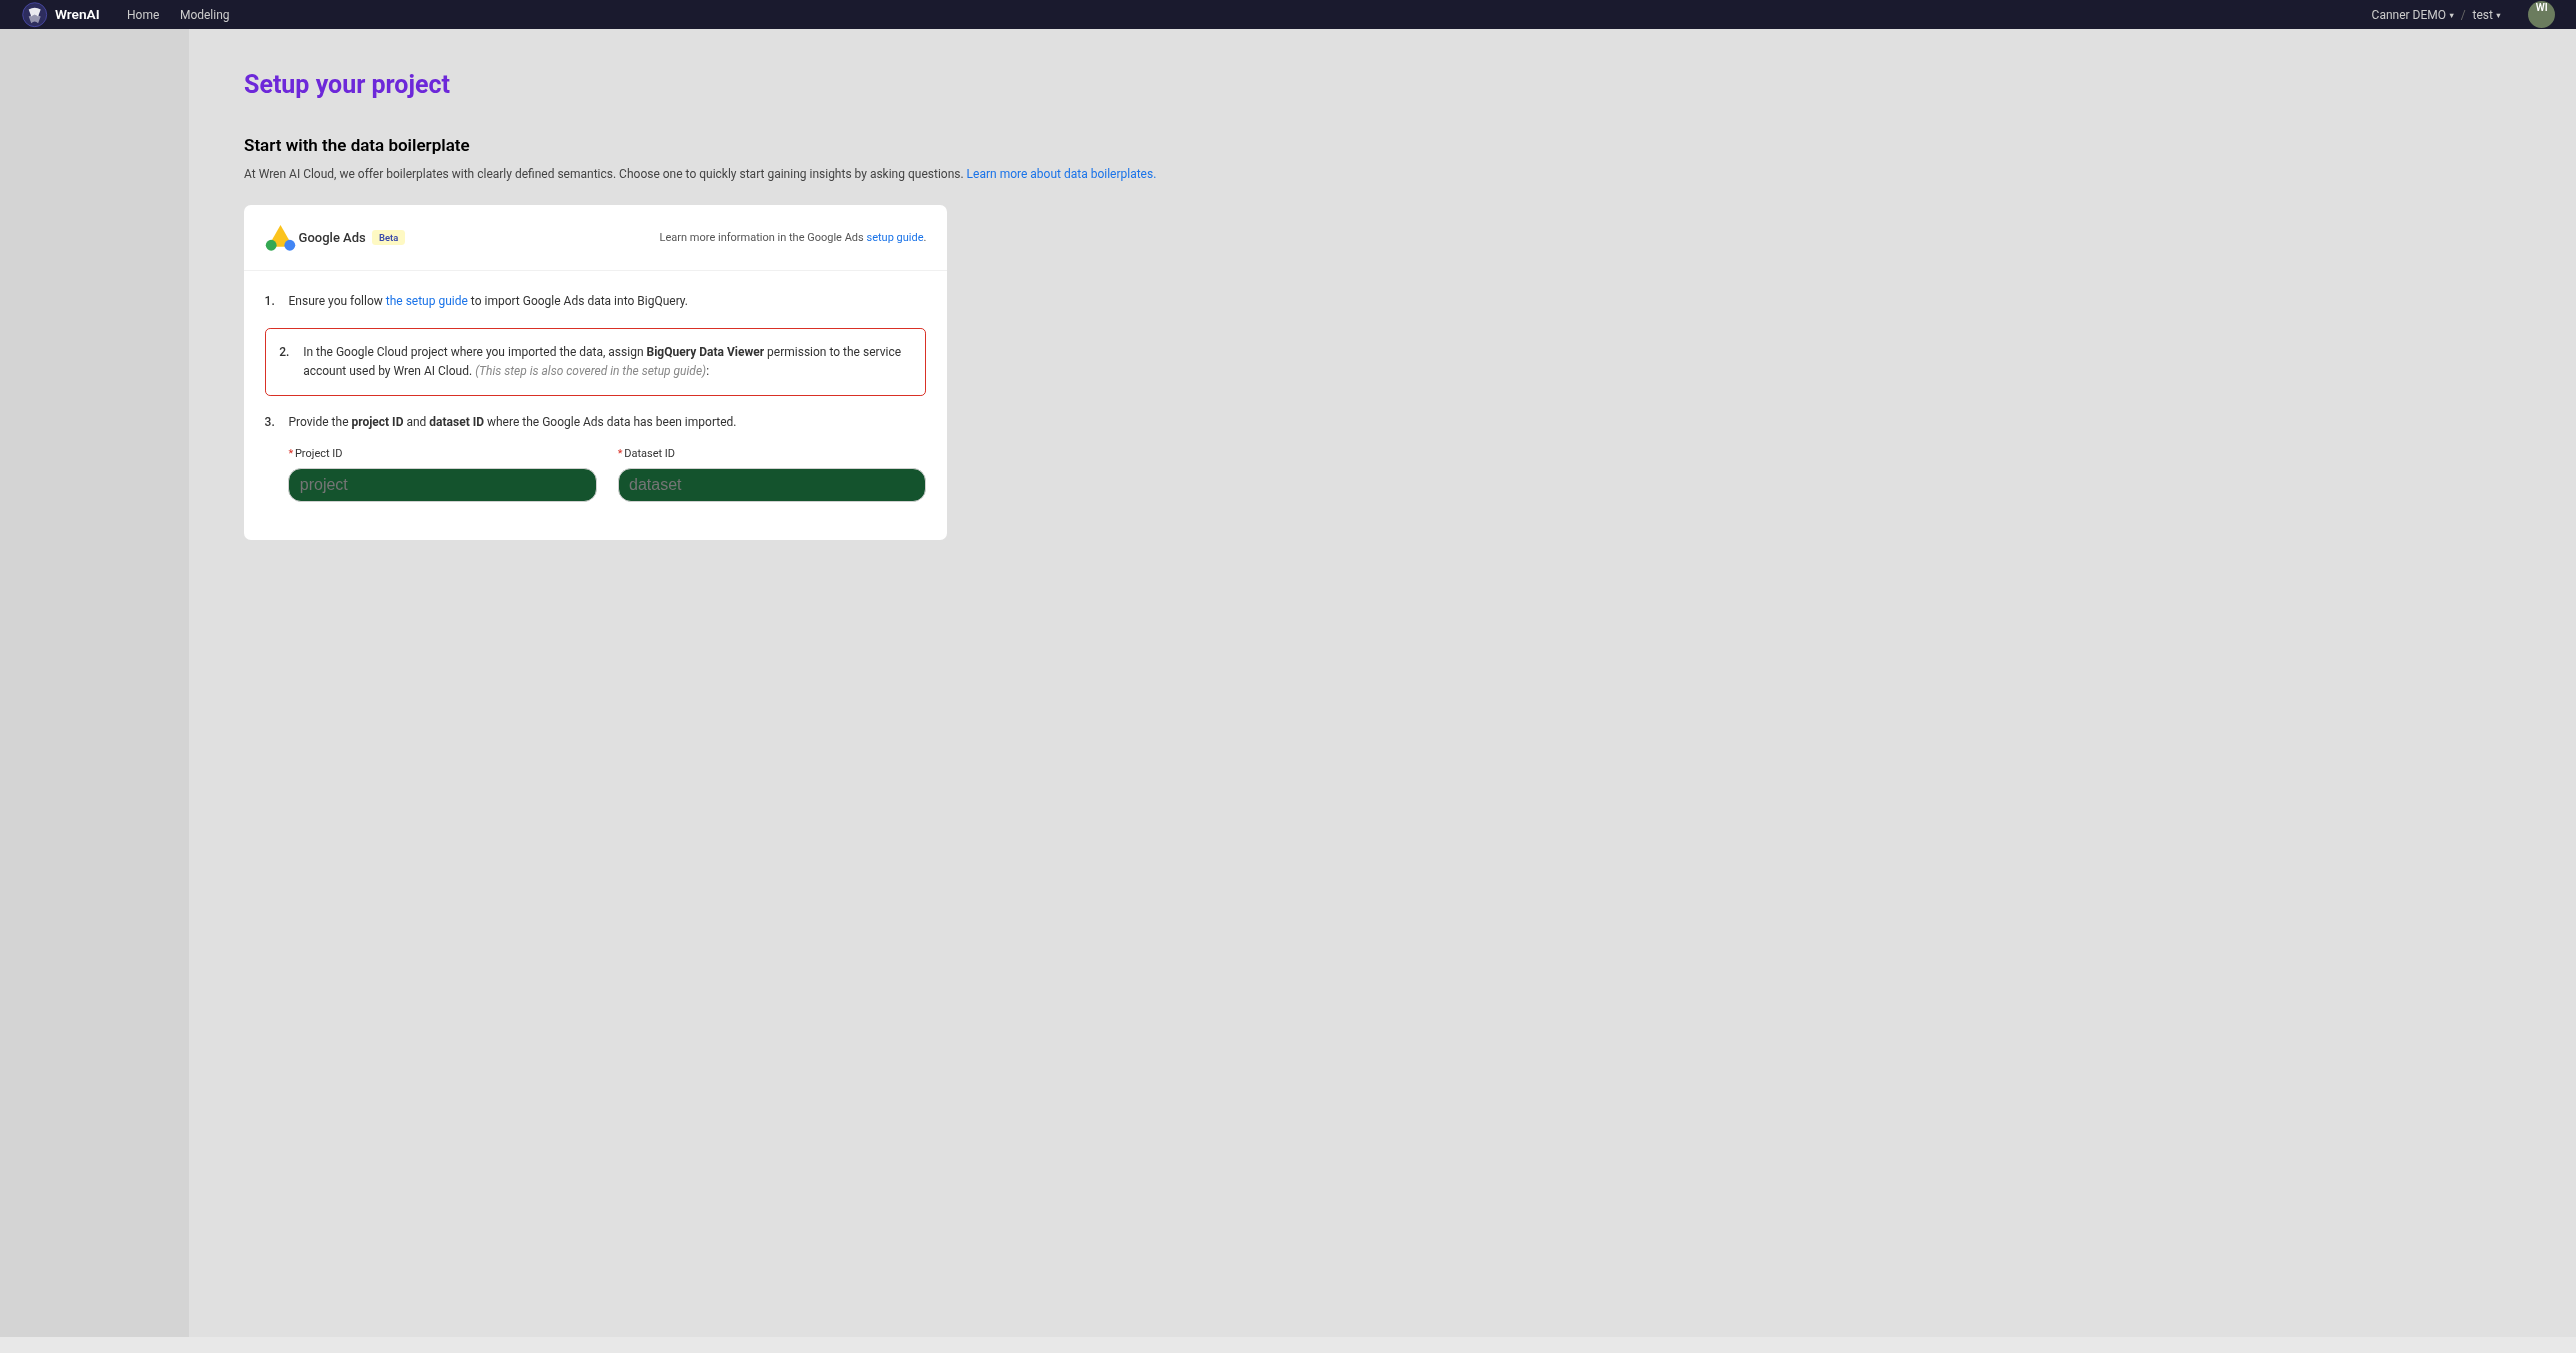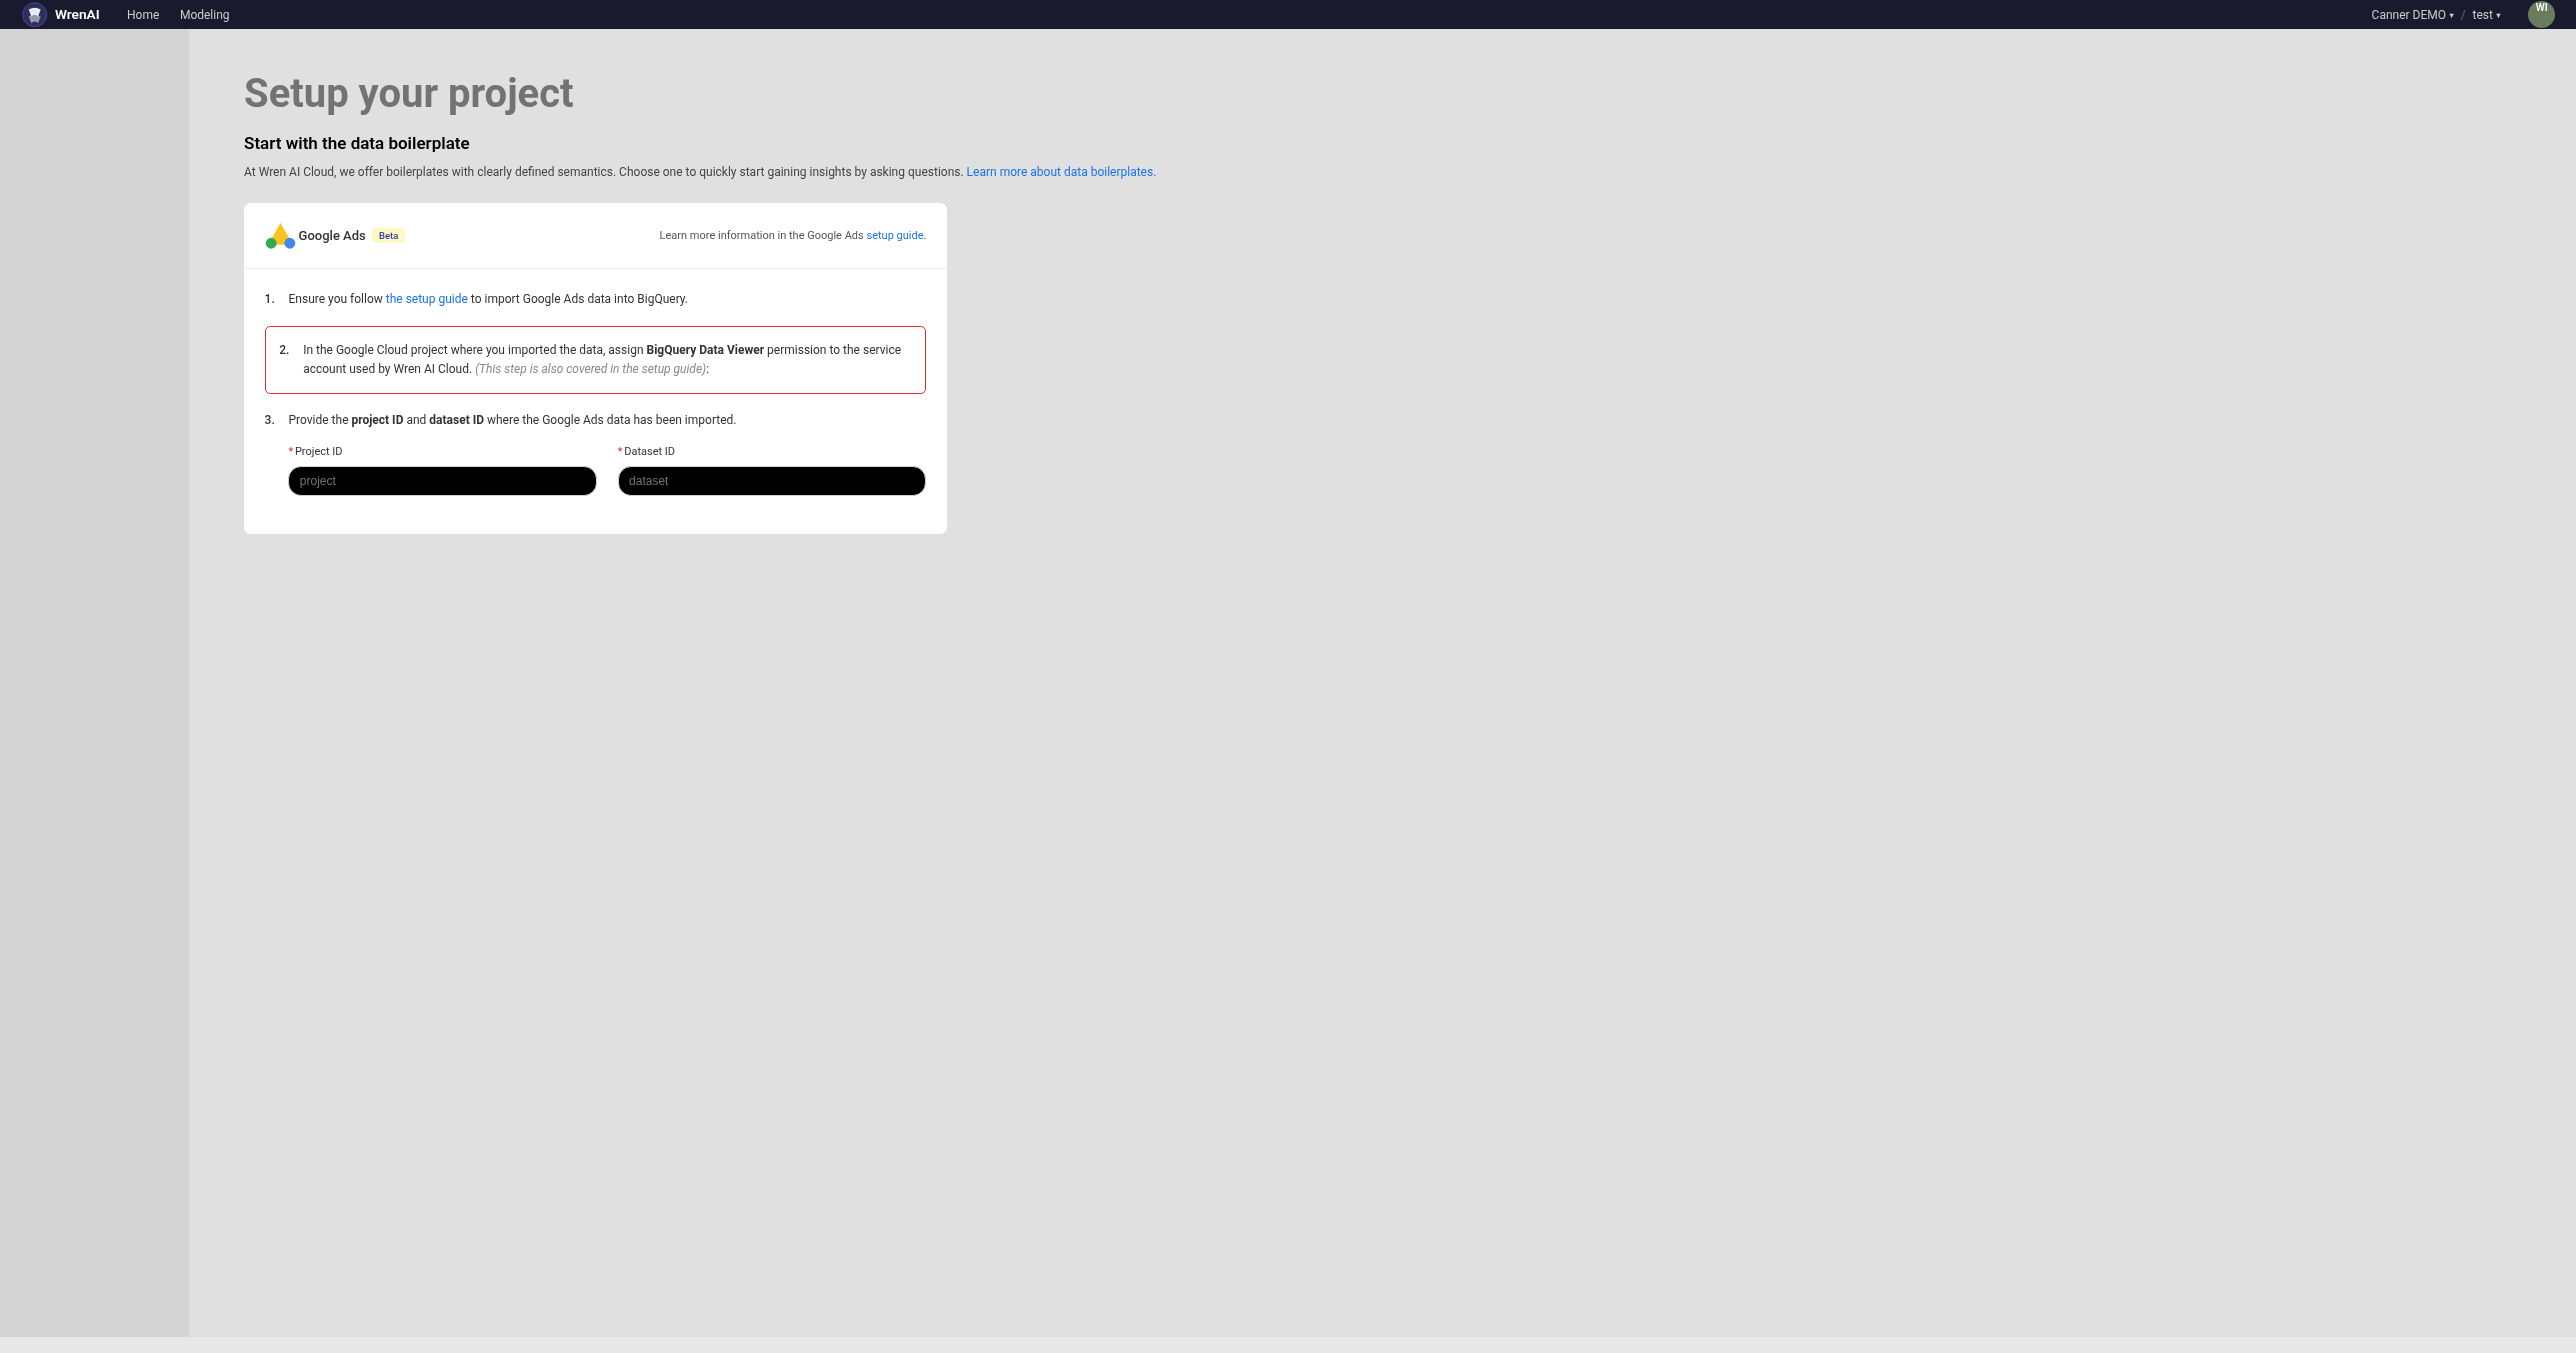--- a/index.html
+++ b/index.html
@@ -89,24 +89,24 @@
       flex-shrink: 0;
     }
 
     
     .main {
       flex: 1;
       padding: 41px 55px;
       background: #e0e0e0;
     }
     .page-title {
-      font-size: 40px;
+      font-size: 25px;
       font-weight: 700;
-      color: #737373;
-      margin-bottom: 16px;
+      color: #6d28d9;
+      margin-bottom: 36px;
     }
     .section-title {
       font-size: 17px;
       font-weight: 600;
       color: #000000;
       margin-bottom: 10.3px;
     }
     .section-desc {
       font-size: 12px;
       color: #444;
@@ -244,24 +244,24 @@
     }
     .required-star {
       color: #d93025;
       font-size: 11px;
     }
     .field-input {
       width: 100%;
       border: 0.9px solid #d0d0d0;
       border-radius: 13px;
       padding: 6.9px 10.3px;
-      font-size: 12px;
+      font-size: 16px;
       color: #999;
       outline: none;
-      background: #000000;
+      background: #14532d;
     }
   </style>
 </head>
 <body>
 
 <nav class="navbar">
   <div class="navbar-brand">
 
     <svg class="brand-icon" viewBox="0 0 32 32" fill="none" xmlns="http://www.w3.org/2000/svg">
       <circle cx="16" cy="16" r="14" fill="#2d2d5e" stroke="#4a4aaa" stroke-width="1"></circle>

